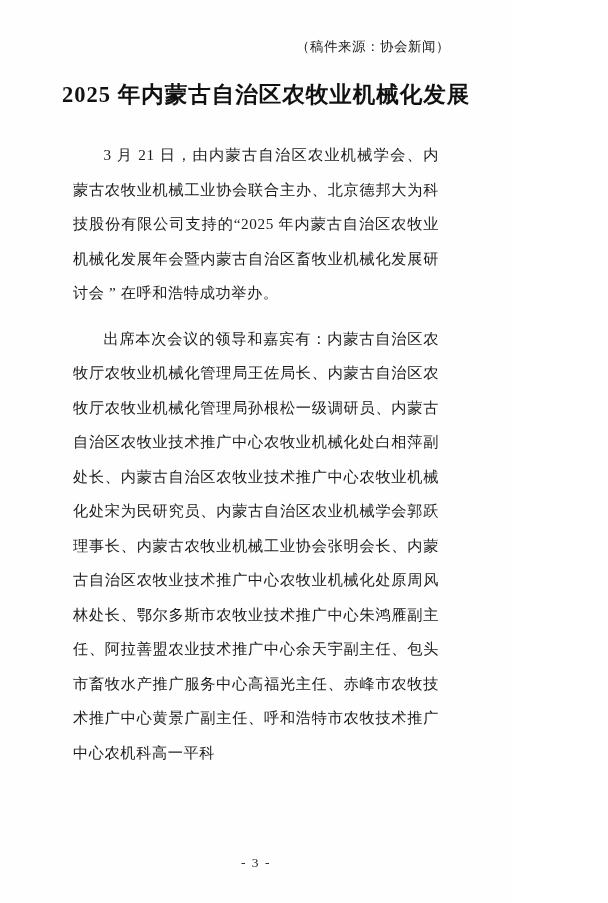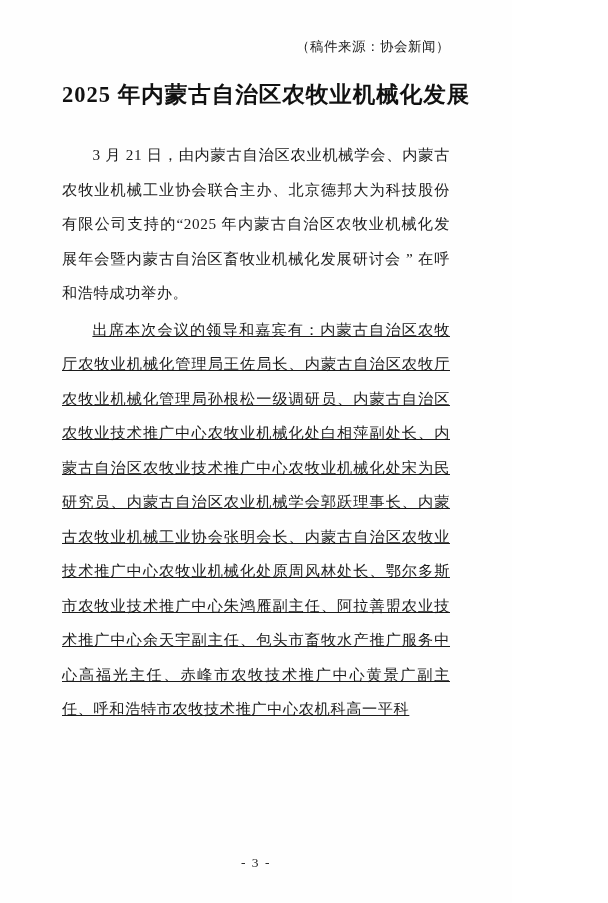--- a/index.html
+++ b/index.html
@@ -46,27 +46,26 @@
   }
   .body-text {
     margin-top: 18px;
   }
   .para {
     font-size: 15.2px;
     line-height: 34.5px;
     text-align: justify;
     text-justify: inter-ideograph;
     letter-spacing: 0.6px;
-    margin: 0;
+    margin: 11px;
     text-indent: 2em;
     color: #1b1b1b;
   }
   .para + .para {
     margin-top: 2px;
-    text-decoration: underline;
   }
   .page-number {
     position: absolute;
     left: 0;
     right: 0;
     bottom: 32px;
     text-align: center;
     font-size: 13.5px;
     letter-spacing: 1.5px;
     color: #222222;

